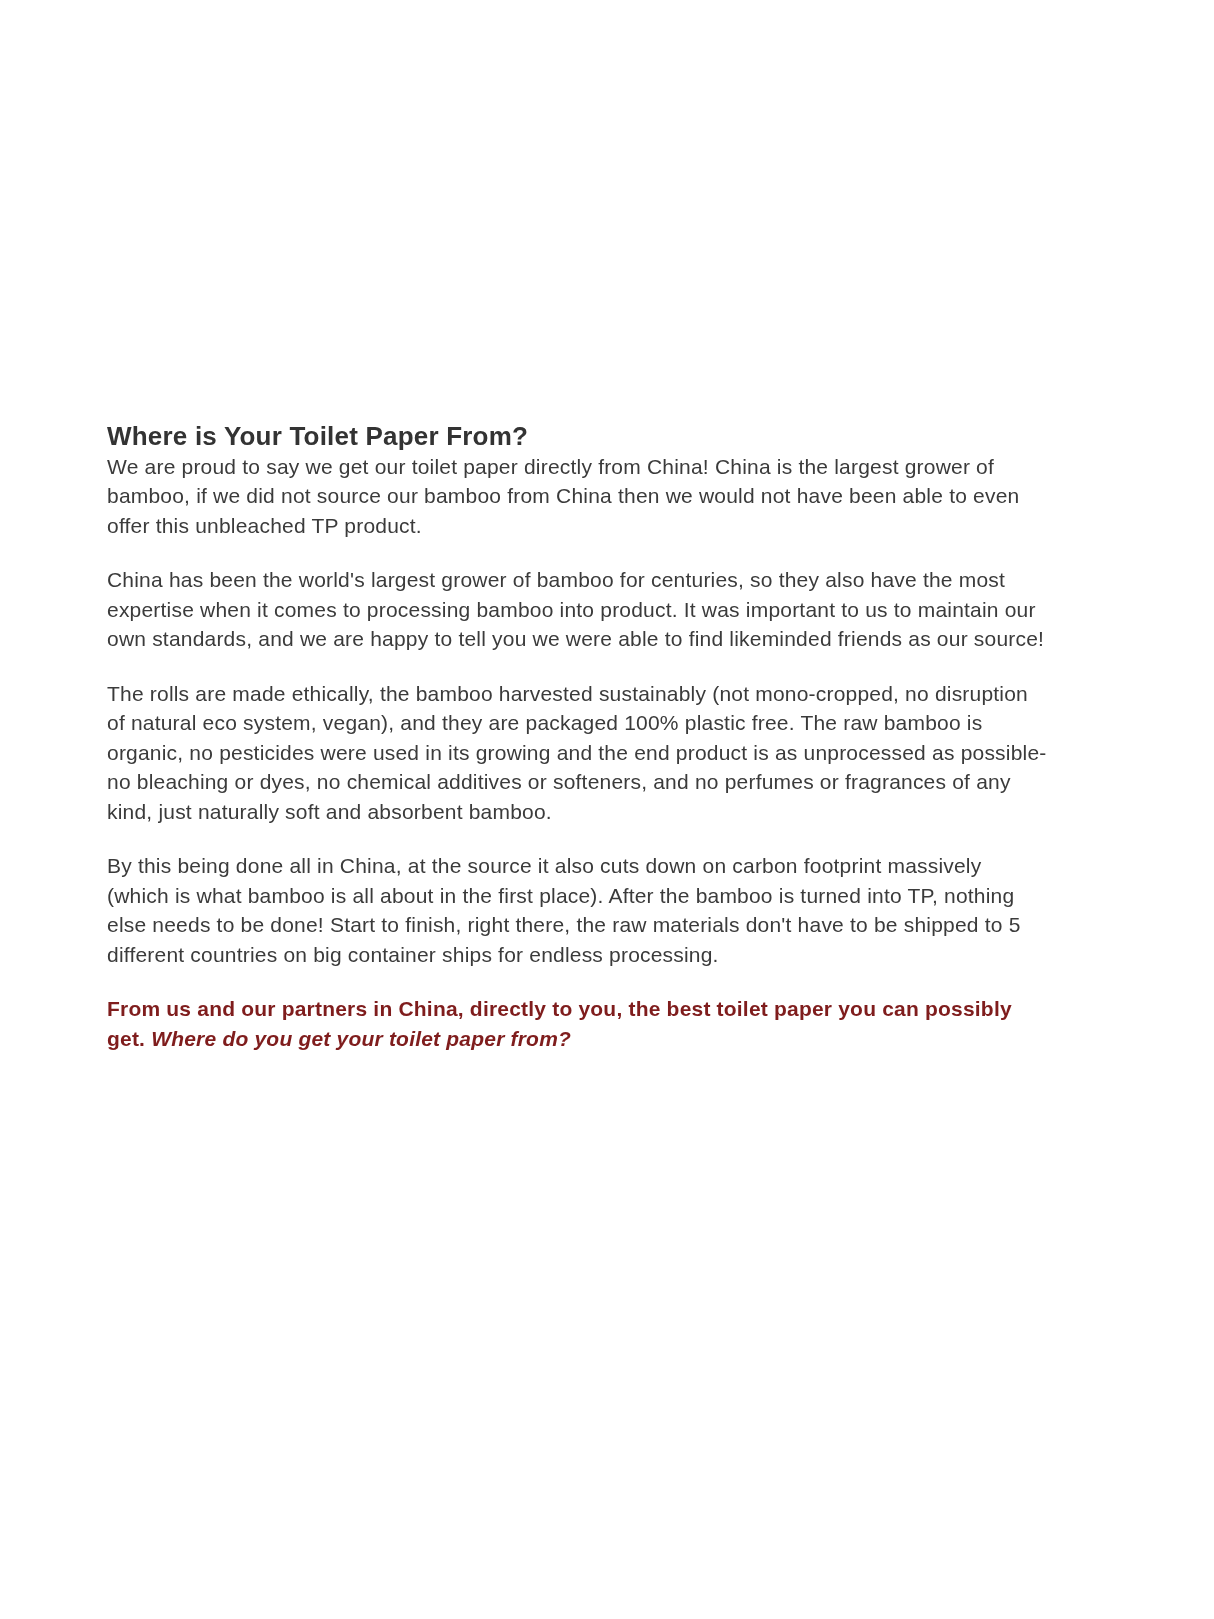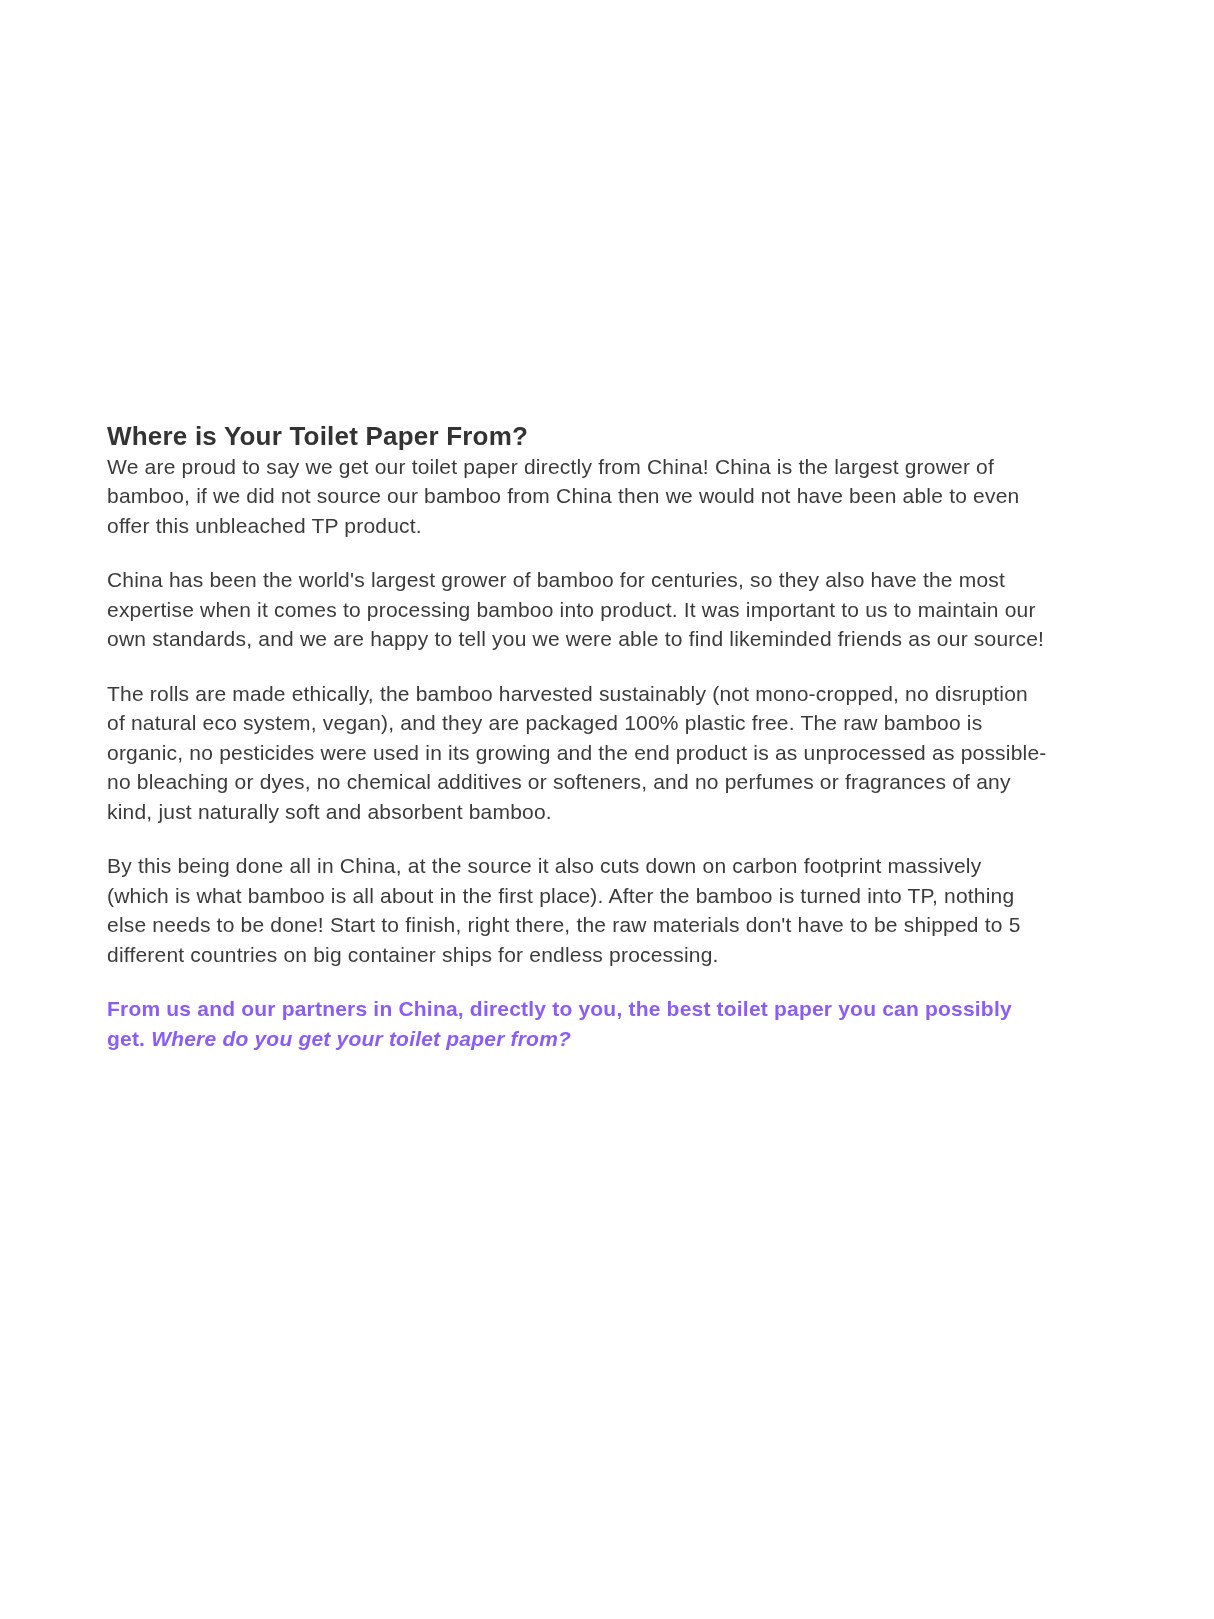--- a/index.html
+++ b/index.html
@@ -34,21 +34,21 @@
   }
   .article p {
     margin: 0 2px 25px 0;
     padding: 0;
   }
   .article p.first {
     margin-top: 0;
   }
   .closing {
     font-weight: 700;
-    color: #8b5cf6;
+    color: #7f1d1d;
   }
   .closing .italic {
     font-style: italic;
   }
 </style>
 </head>
 <body>
 
 <div class="article">
   <h2>Where is Your Toilet Paper From?</h2>

